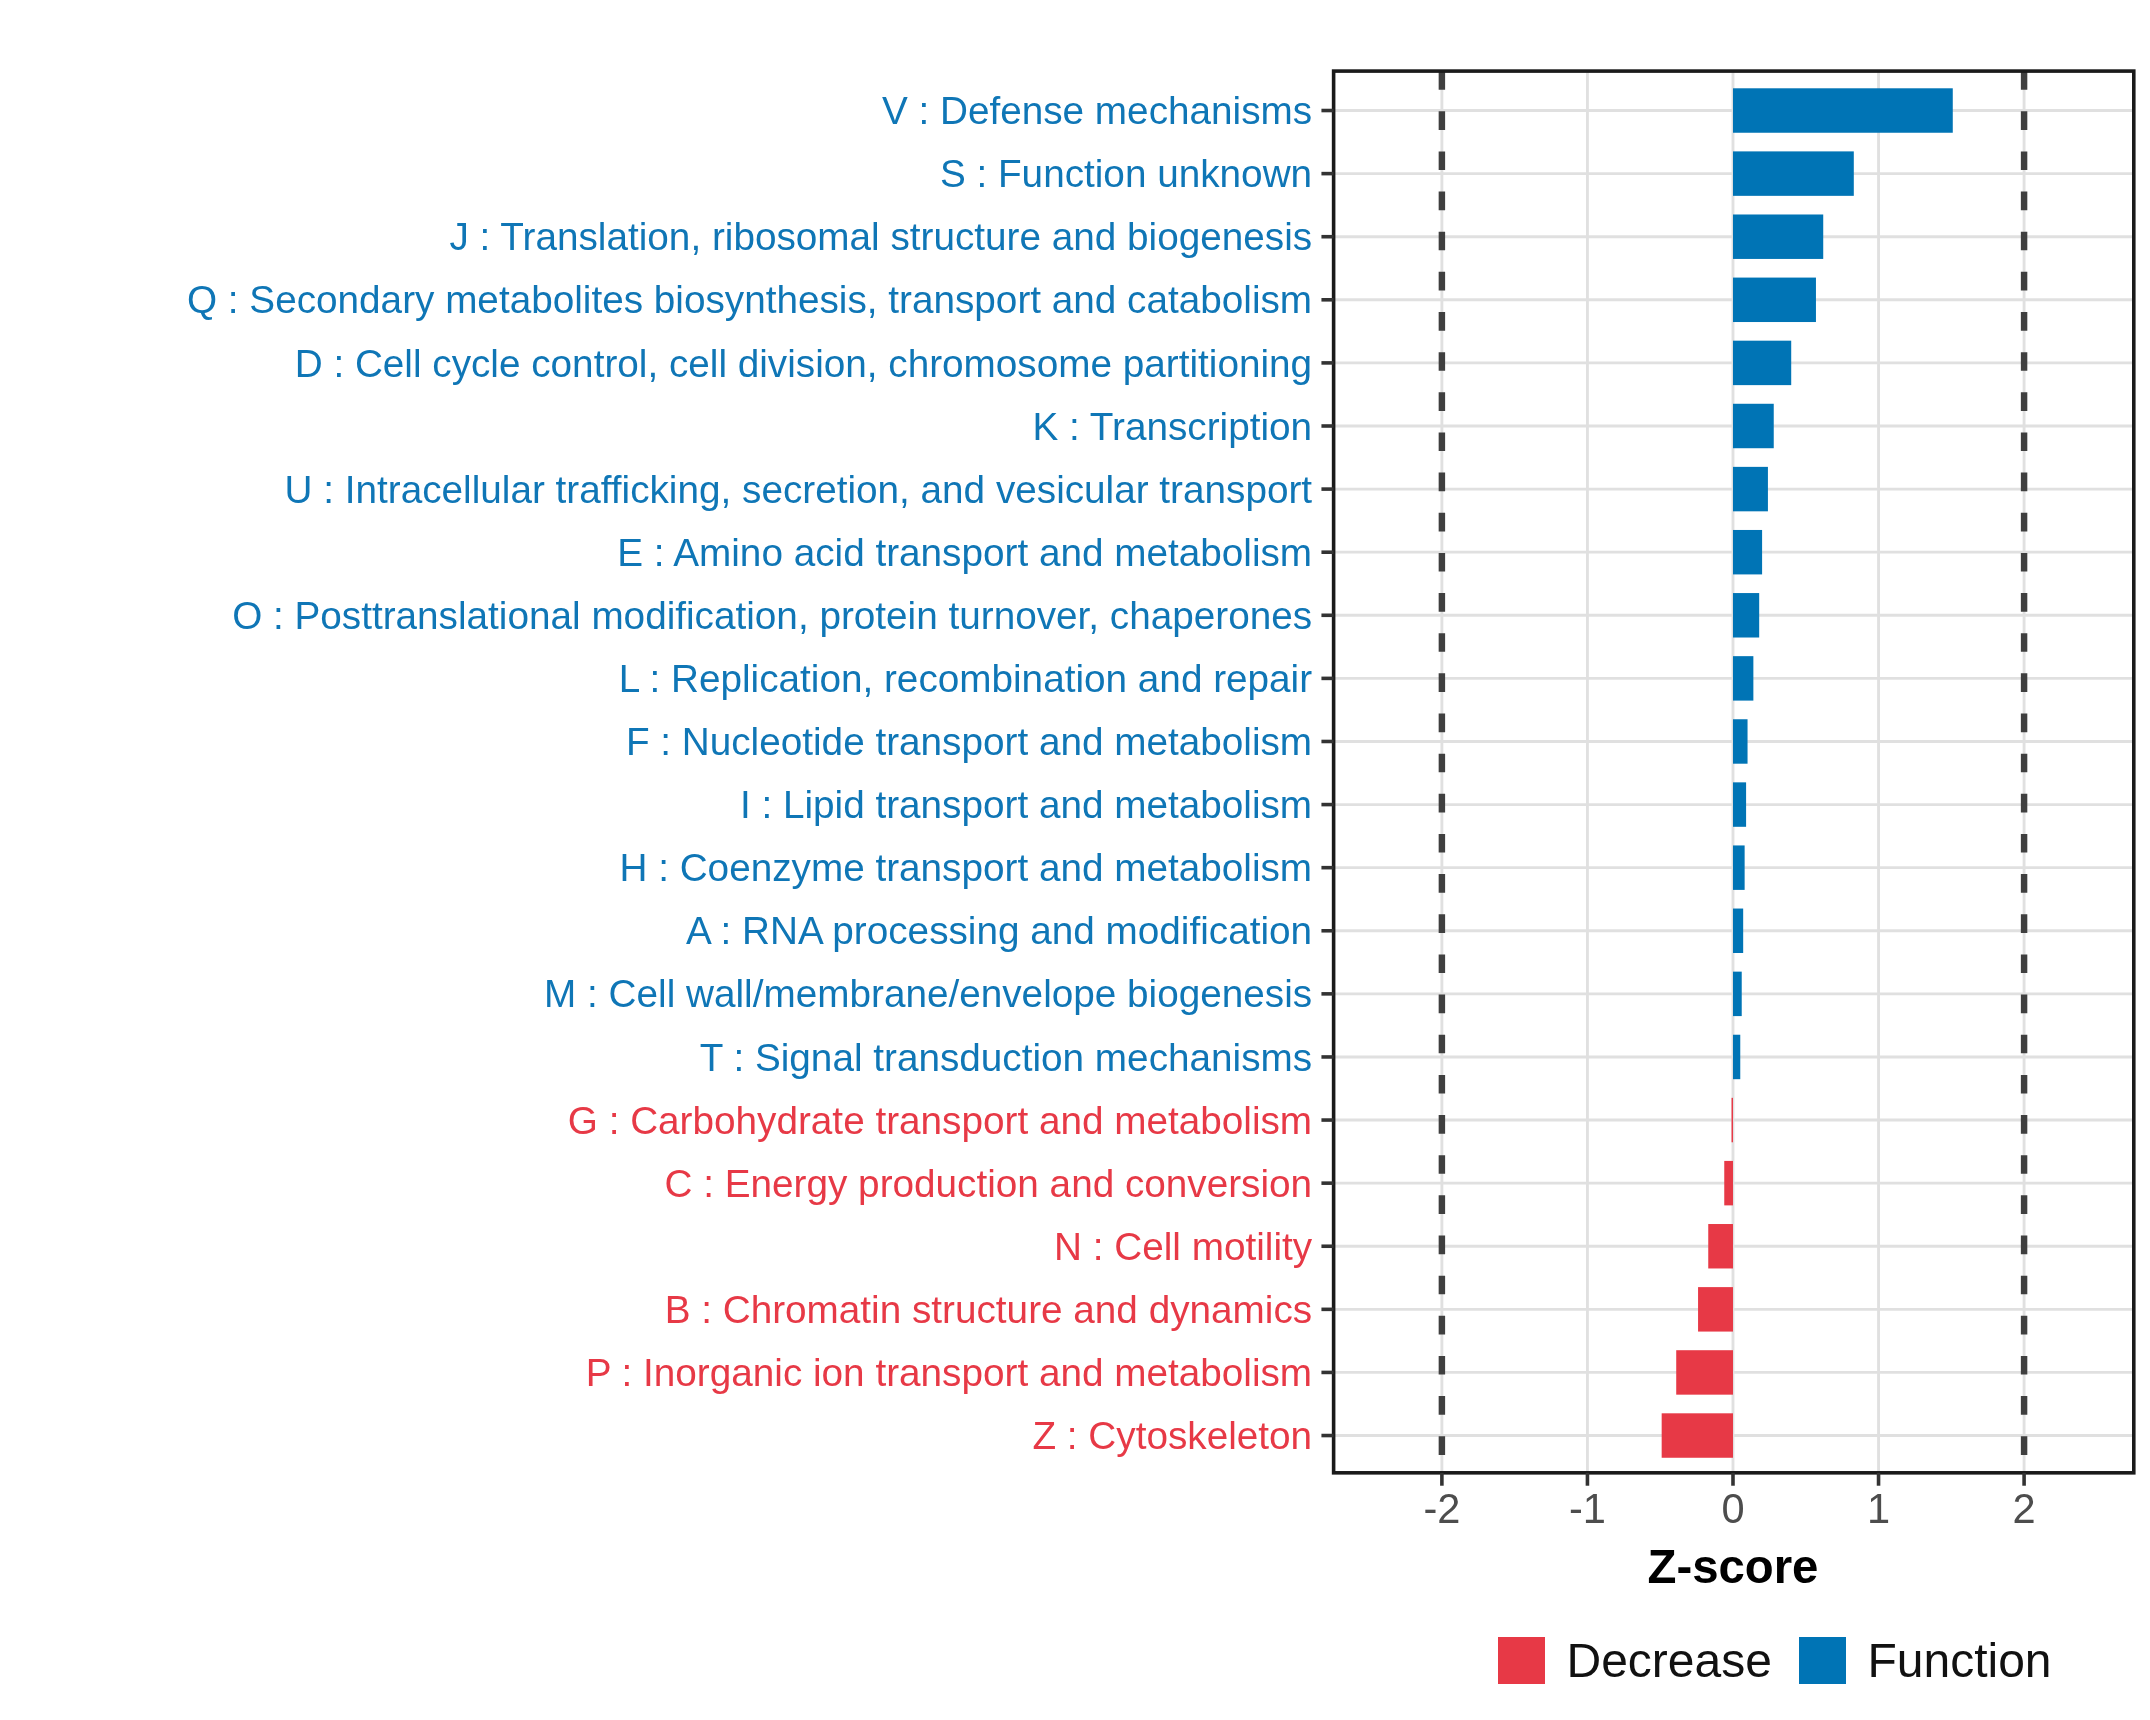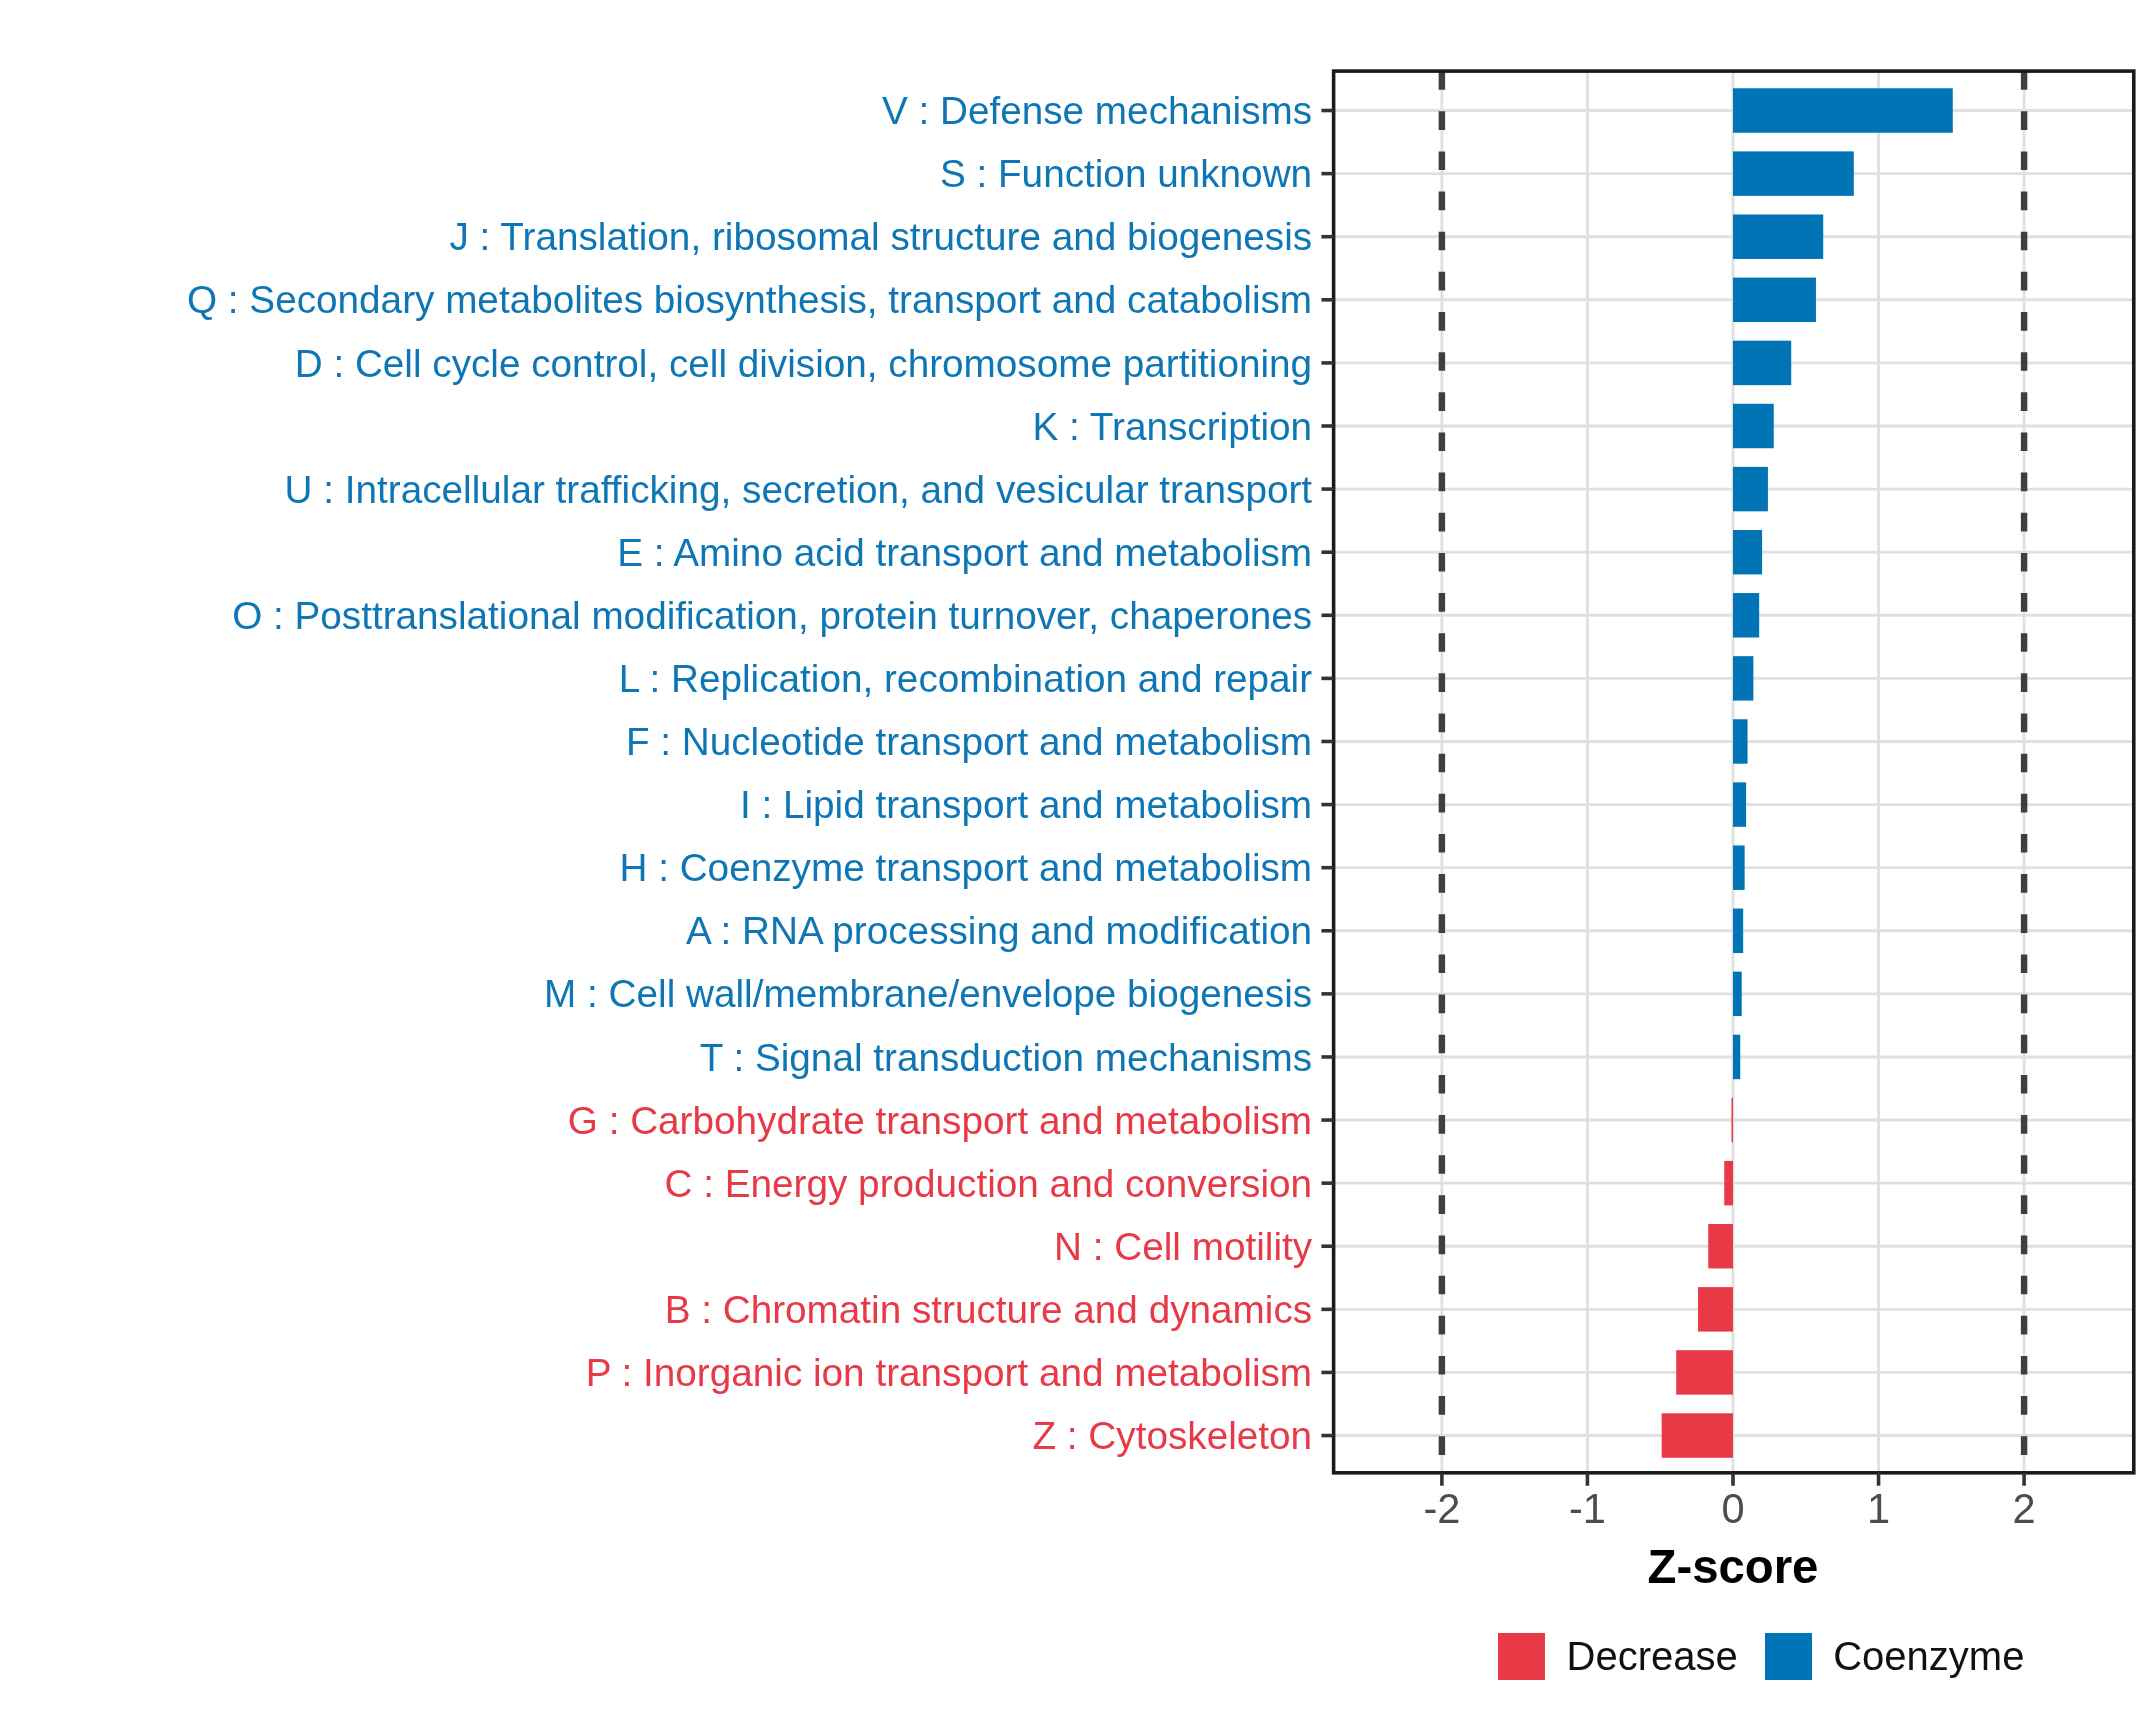--- a/index.html
+++ b/index.html
@@ -29,21 +29,21 @@
   .legend-item {
     display: flex;
     align-items: center;
     gap: 21.5px;
   }
   .legend-swatch {
     width: 47px;
     height: 47px;
   }
   .legend-label {
-    font-size: 40px;
+    font-size: 48px;
     color: #111111;
     white-space: nowrap;
   }
 </style>
 </head>
 <body>
 
 <div id="chart-wrap">
   <svg id="chart-svg" width="2151" height="1721" viewBox="0 0 3000 2400" xmlns="http://www.w3.org/2000/svg">
     <g id="g-hgrid">
@@ -171,17 +171,17 @@
     <text id="axis-title" x="2417" y="2208" text-anchor="middle" font-size="66" font-weight="bold" fill="#000000" font-family="Liberation Sans, sans-serif">Z-score</text>
   </svg>
 
   <div id="legend">
     <div class="legend-item">
       <div class="legend-swatch" id="swatch-decrease" style="background: rgb(231, 57, 70);"></div>
       <span class="legend-label">Decrease</span>
     </div>
     <div class="legend-item">
       <div class="legend-swatch" id="swatch-increase" style="background: rgb(0, 116, 181);"></div>
-      <span class="legend-label">Coenzyme</span>
+      <span class="legend-label">Function</span>
     </div>
   </div>
 </div>
 
 
 </body></html>

